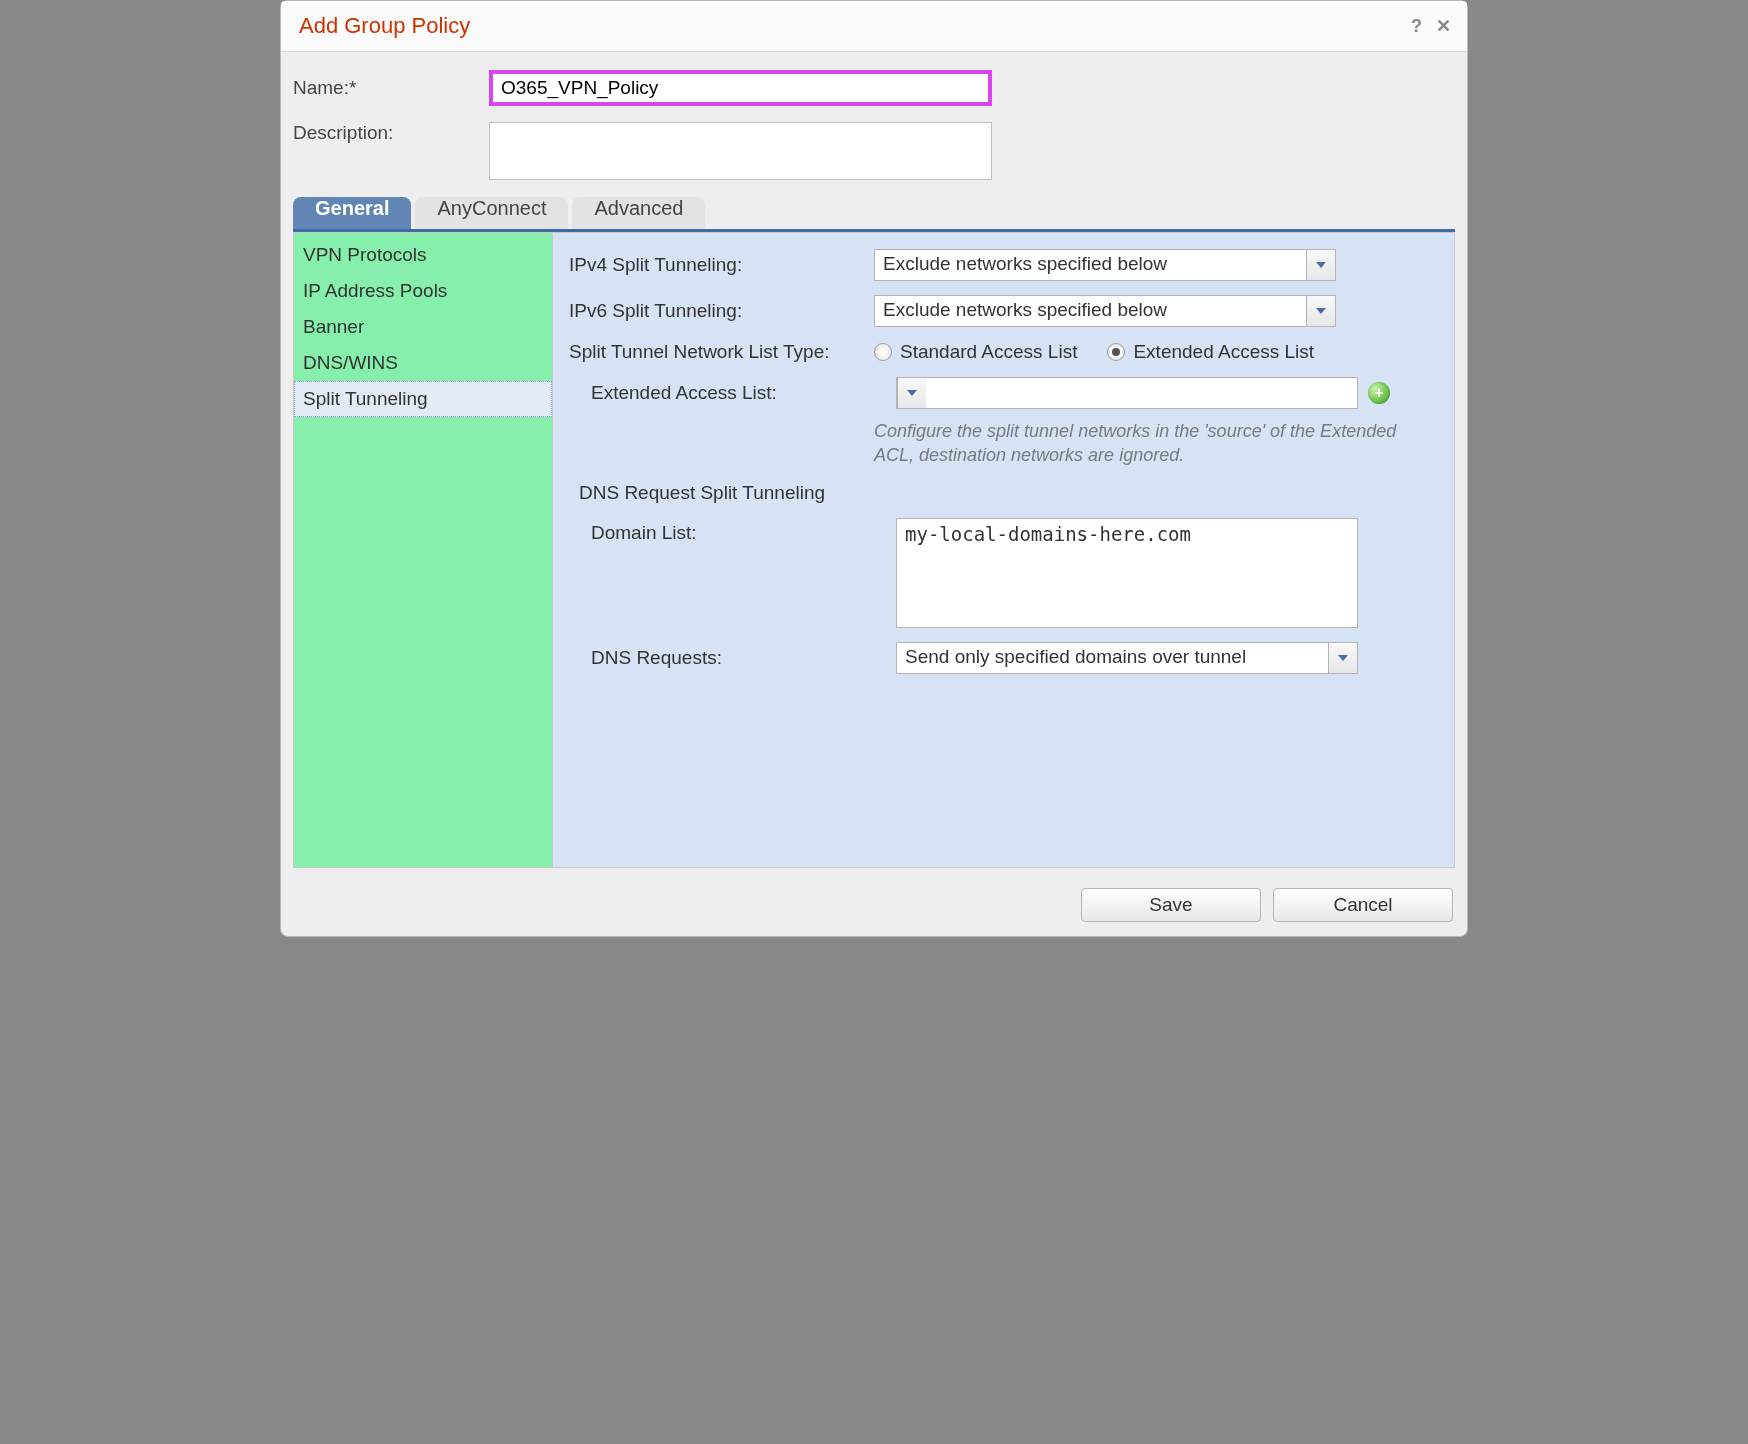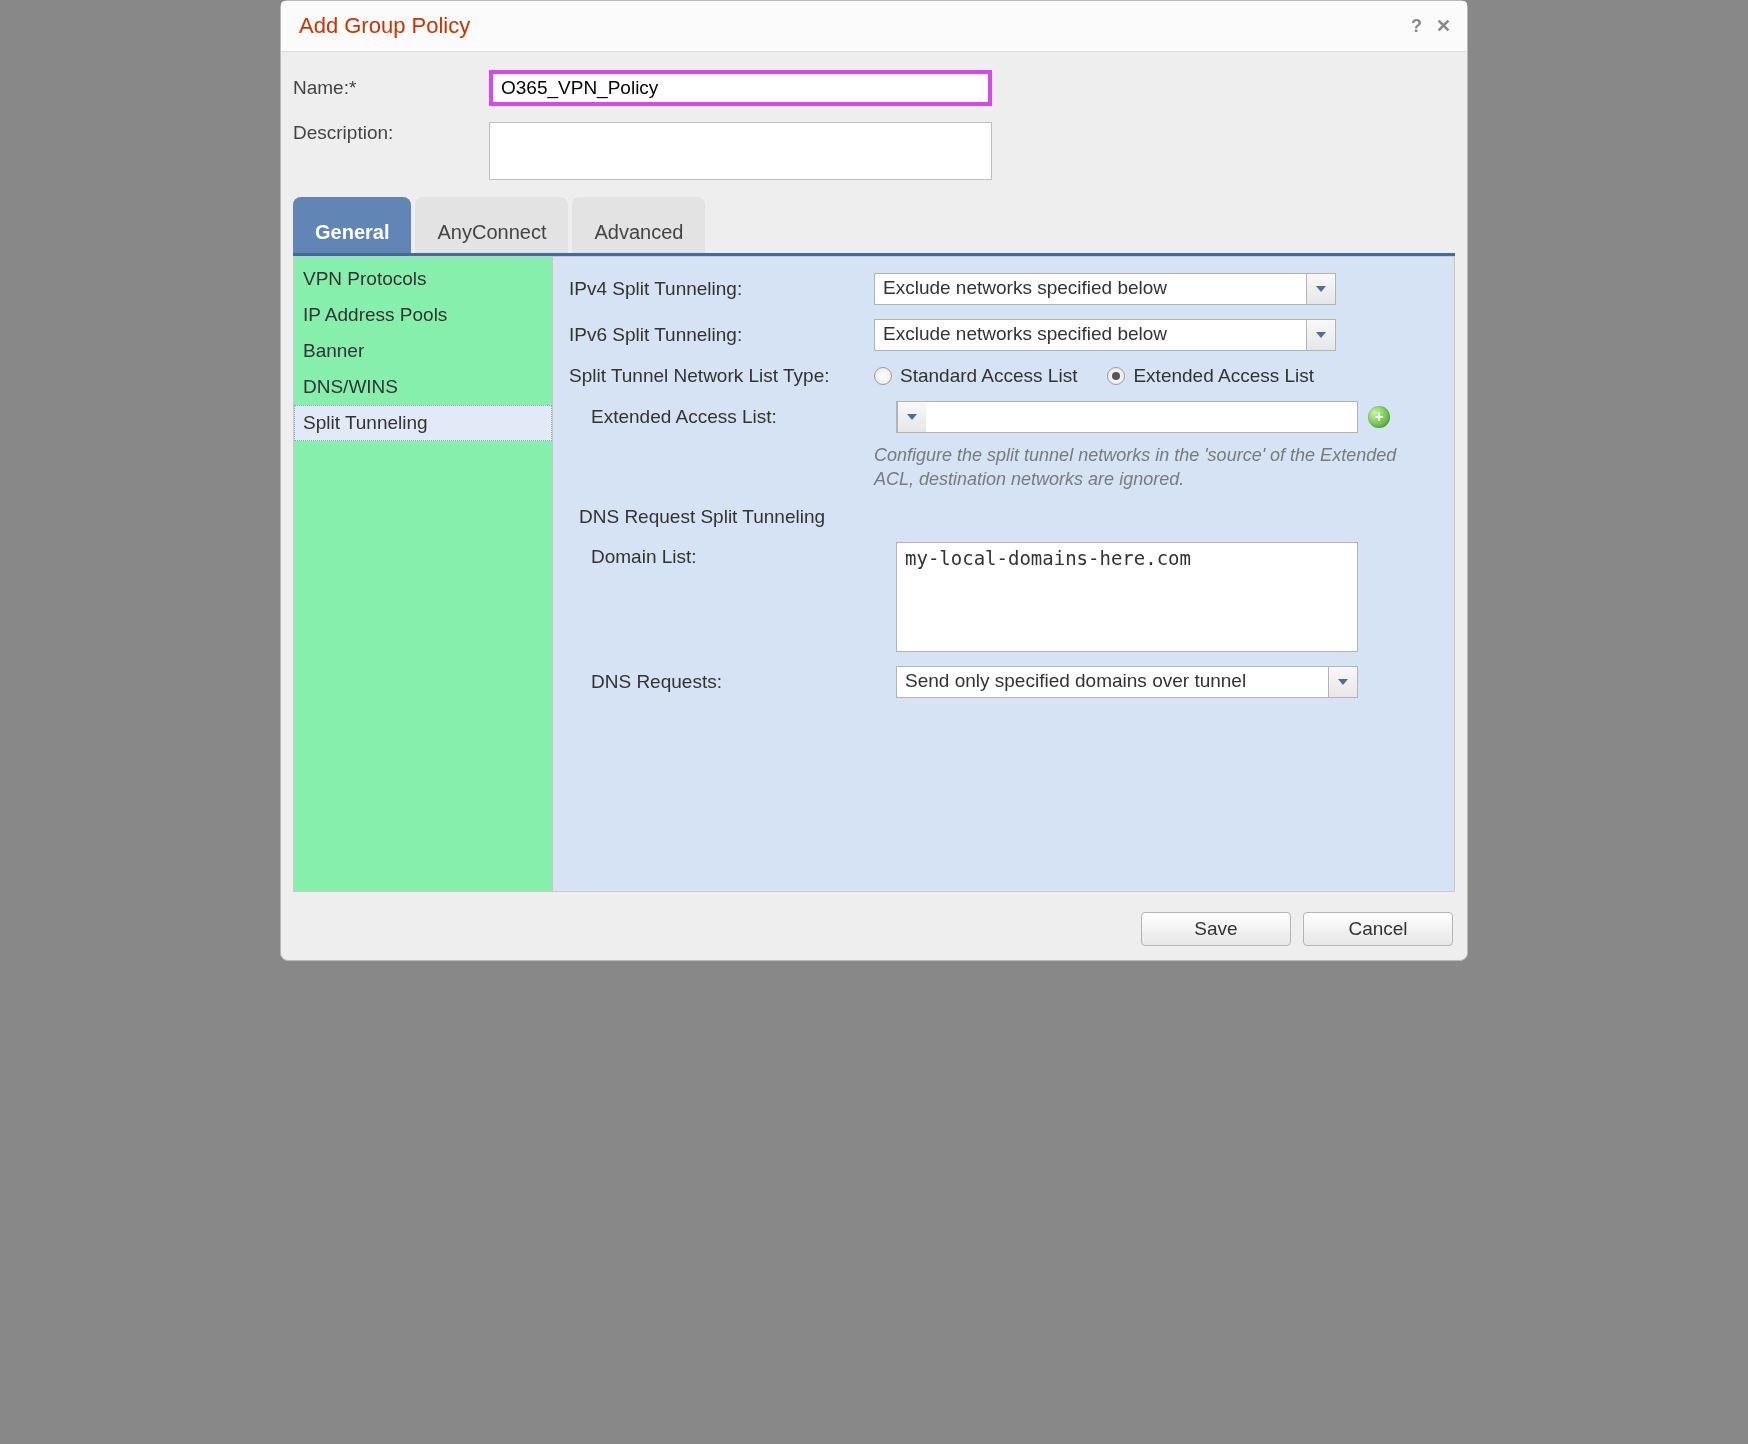--- a/index.html
+++ b/index.html
@@ -60,21 +60,21 @@
     padding: 4px 8px;
     font-size: 19px;
   }
 
   
   .tabstrip { margin-top: 14px; display:flex; align-items:flex-end; }
   .tab {
     background: #e3e3e3;
     color: #444;
     font-size: 20px;
-    padding: 24px 22px 9px 22px;
+    padding: 0 22px 9px 22px;
     border-radius: 8px 8px 0 0;
     margin-right: 4px;
     cursor:pointer;
   }
   .tab.active {
     background: #6185b4;
     color: #fff;
     font-weight: 700;
   }
   .tab-underline {
@@ -152,21 +152,21 @@
   .domain-area {
     width:462px; height:110px;
     border:1px solid #b4b4b4; background:#fff;
     padding: 4px 8px; font-size:19px; color:#333;
     box-sizing:border-box; resize:none;
   }
 
   
   .footer { display:flex; justify-content:flex-end; gap:12px; padding: 14px 14px 14px 0; }
   .btn {
-    width: 150px; height: 34px;
+    width: 180px; height: 34px;
     background: linear-gradient(#fefefe,#e7e7e7);
     border:1px solid #b5b5b5;
     border-radius: 4px;
     font-size: 19px;
     color:#333;
     cursor:pointer;
   }
 </style>
 </head>
 <body>

